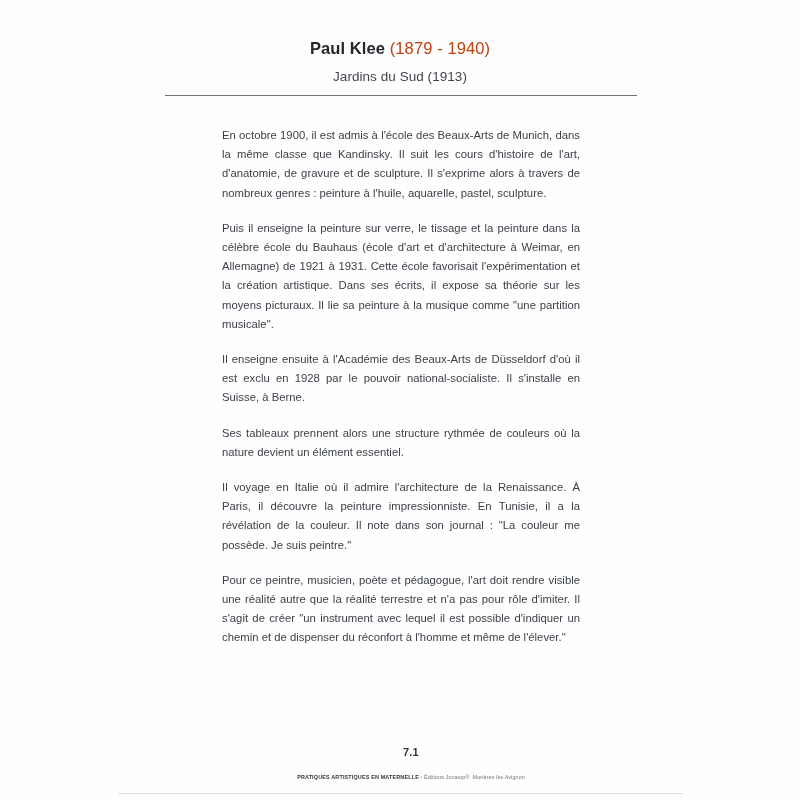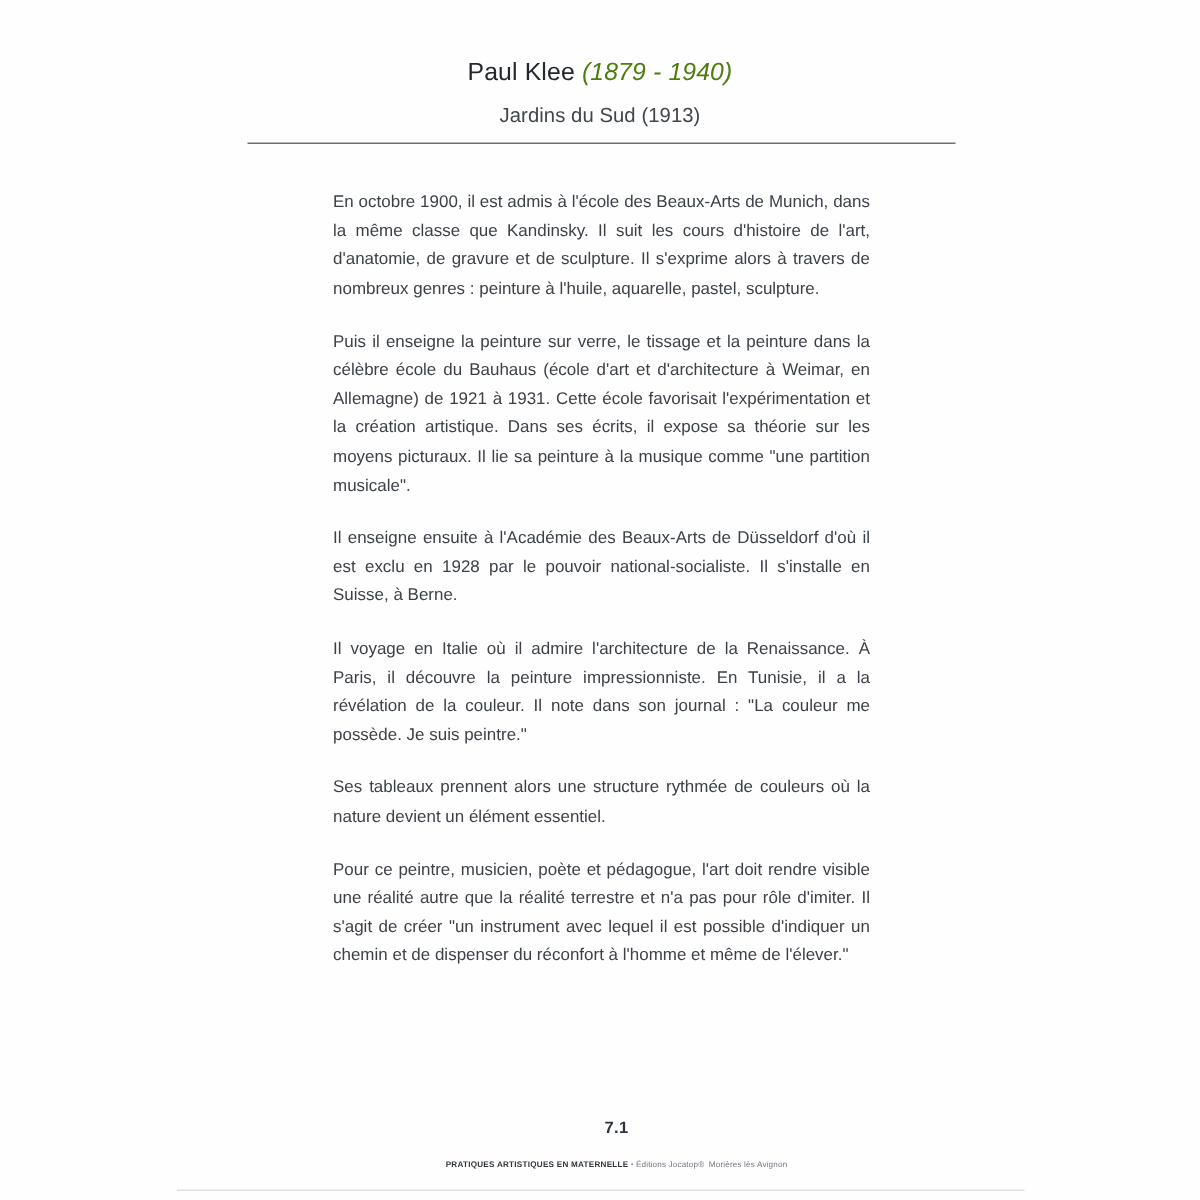--- a/index.html
+++ b/index.html
@@ -36,27 +36,26 @@
   }
   .doc-title {
     margin: 0;
     font-size: 16.5px;
     line-height: 21px;
     letter-spacing: 0.1px;
     color: #33373d;
     font-weight: 400;
   }
   .doc-title .artist {
-    font-weight: 400;
+    font-weight: 700;
     color: #24282d;
   }
   .doc-title .dates {
     font-weight: 400;
-    color: #4d7c0f;
-    font-style: italic;
+    color: #c2410c;
   }
   .doc-subtitle {
     margin: 9px 0 0 0;
     font-size: 13.5px;
     line-height: 18px;
     font-weight: 400;
     color: #41464d;
     letter-spacing: 0.05px;
   }
   .title-rule {
@@ -147,22 +146,22 @@
     </h1>
     <p class="doc-subtitle">Jardins du Sud (1913)</p>
   </div>
 
   <div class="title-rule"></div>
 
   <div class="body-copy">
     <p class="para">En octobre 1900, il est admis à l'école des Beaux-Arts de Munich, dans la même classe que Kandinsky. Il suit les cours d'histoire de l'art, d'anatomie, de gravure et de sculpture. Il s'exprime alors à travers de nombreux genres : peinture à l'huile, aquarelle, pastel, sculpture.</p>
     <p class="para">Puis il enseigne la peinture sur verre, le tissage et la peinture dans la célèbre école du Bauhaus (école d'art et d'architecture à Weimar, en Allemagne) de 1921 à 1931. Cette école favorisait l'expérimentation et la création artistique. Dans ses écrits, il expose sa théorie sur les moyens picturaux. Il lie sa peinture à la musique comme "une partition musicale".</p>
     <p class="para">Il enseigne ensuite à l'Académie des Beaux-Arts de Düsseldorf d'où il est exclu en 1928 par le pouvoir national-socialiste. Il s'installe en Suisse, à Berne.</p>
+    <p class="para">Ses tableaux prennent alors une structure rythmée de couleurs où la nature devient un élément essentiel.</p>
     <p class="para">Il voyage en Italie où il admire l'architecture de la Renaissance. À Paris, il découvre la peinture impressionniste. En Tunisie, il a la révélation de la couleur. Il note dans son journal : "La couleur me possède. Je suis peintre."</p>
-    <p class="para">Ses tableaux prennent alors une structure rythmée de couleurs où la nature devient un élément essentiel.</p>
     <p class="para">Pour ce peintre, musicien, poète et pédagogue, l'art doit rendre visible une réalité autre que la réalité terrestre et n'a pas pour rôle d'imiter. Il s'agit de créer "un instrument avec lequel il est possible d'indiquer un chemin et de dispenser du réconfort à l'homme et même de l'élever."</p>
 
   </div>
 
   <div class="footer">
     <p class="page-number">7.1</p>
     <p class="footer-credit">
       <span class="pub-title">PRATIQUES ARTISTIQUES EN MATERNELLE</span><span class="sep">•</span><span class="editor">Éditions Jocatop®</span><span class="city">Morières lès Avignon</span>
     </p>
   </div>

